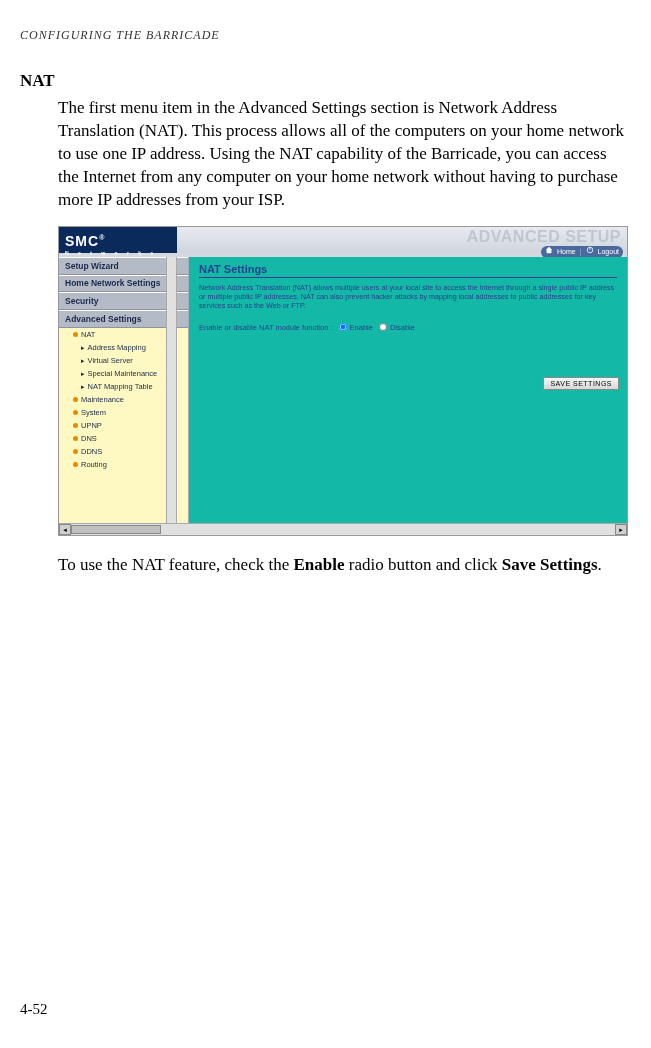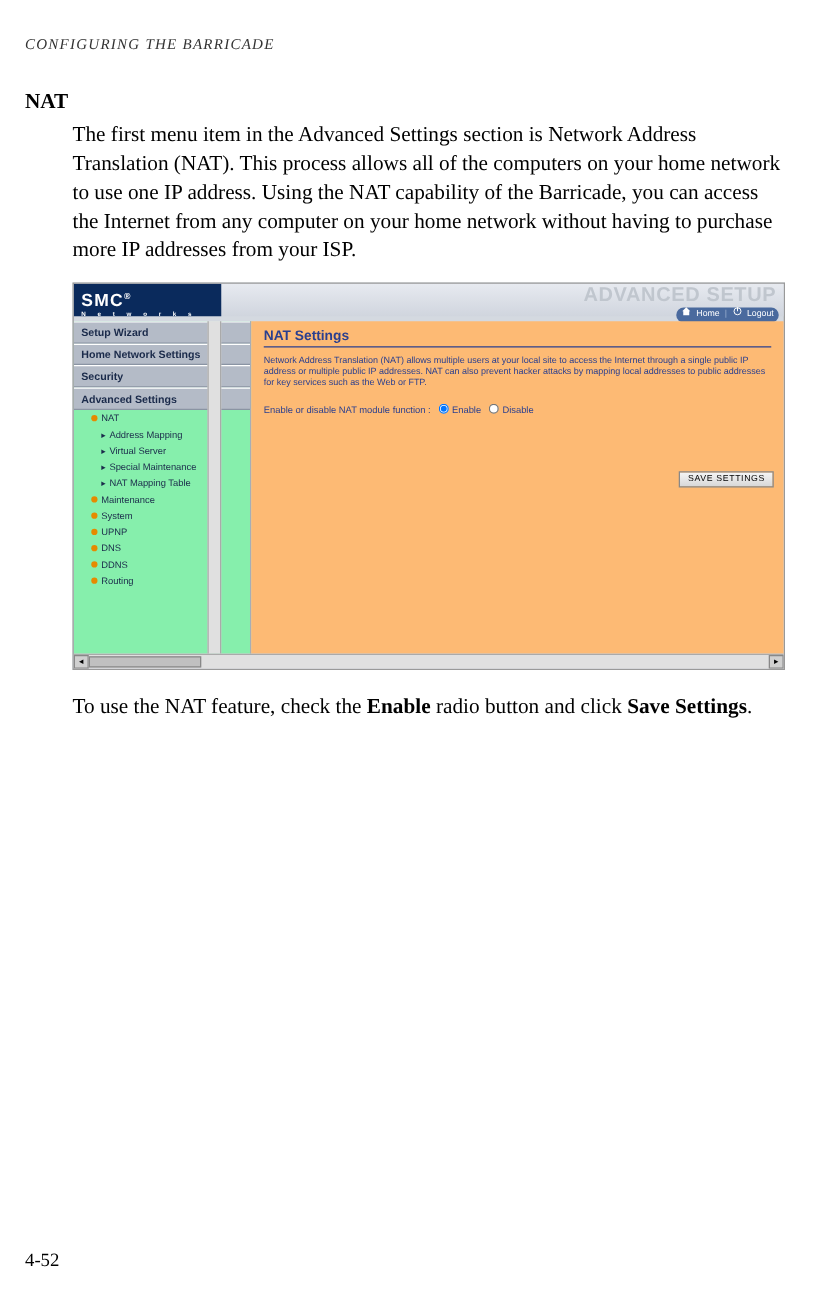--- a/index.html
+++ b/index.html
@@ -101,22 +101,22 @@
       align-items: center;
     }
     .ss-topnav .sep { color: #9bb0d0; }
     .ss-topnav svg { width: 8px; height: 8px; }
     .ss-body {
       position: absolute;
       top: 30px; left: 0; right: 0; bottom: 12px;
       display: flex;
     }
     .ss-sidebar {
-      width: 142px;
-      background: #86efac;
+      width: 130px;
+      background: #fef9c3;
       border-right: 1px solid #a8adb5;
       overflow: hidden;
     }
     .ss-side-hdr {
       background: #b4bbc7;
       border-top: 1px solid #fff;
       border-bottom: 1px solid #8a94a3;
       padding: 3px 6px;
       font-size: 8.5px;
       color: #1a2a4a;
@@ -137,21 +137,21 @@
       border-radius: 50%;
       flex-shrink: 0;
     }
     .arrow {
       color: #1a2a4a;
       font-size: 7px;
       flex-shrink: 0;
     }
     .ss-main {
       flex: 1;
-      background: #fdba74;
+      background: #14b8a6;
       padding: 6px 10px;
       position: relative;
     }
     .ss-main-title {
       color: #2a3f8f;
       font-size: 11px;
       font-weight: bold;
       border-bottom: 1px solid #2a3f8f;
       padding-bottom: 2px;
       margin-bottom: 5px;

